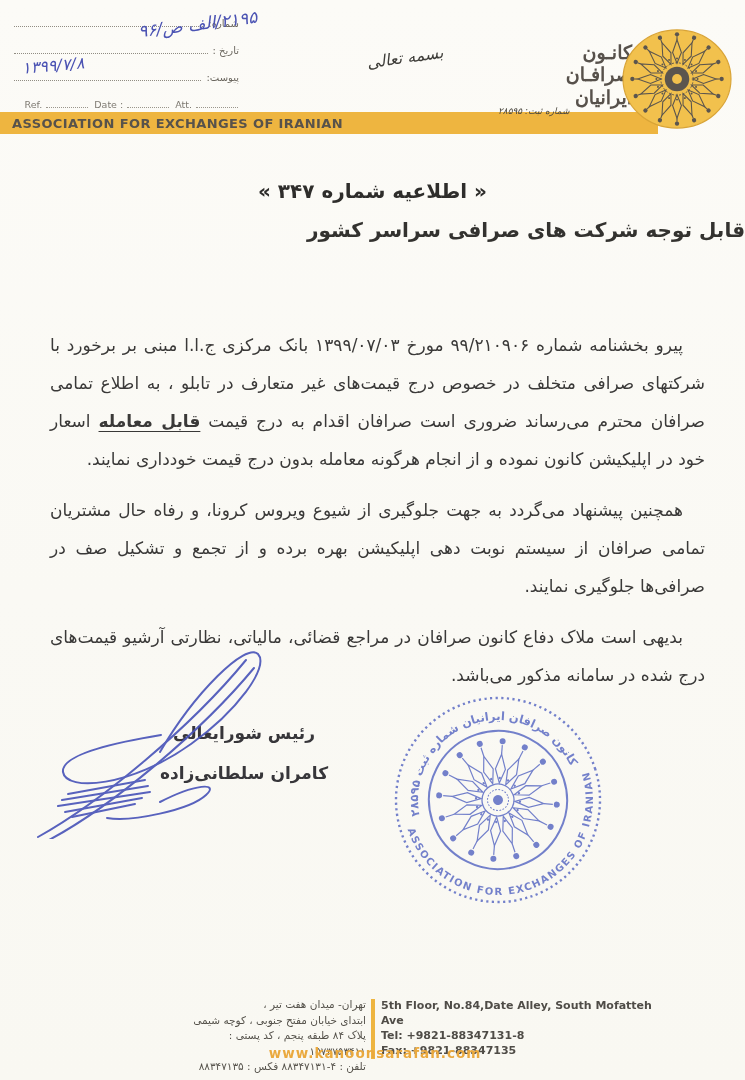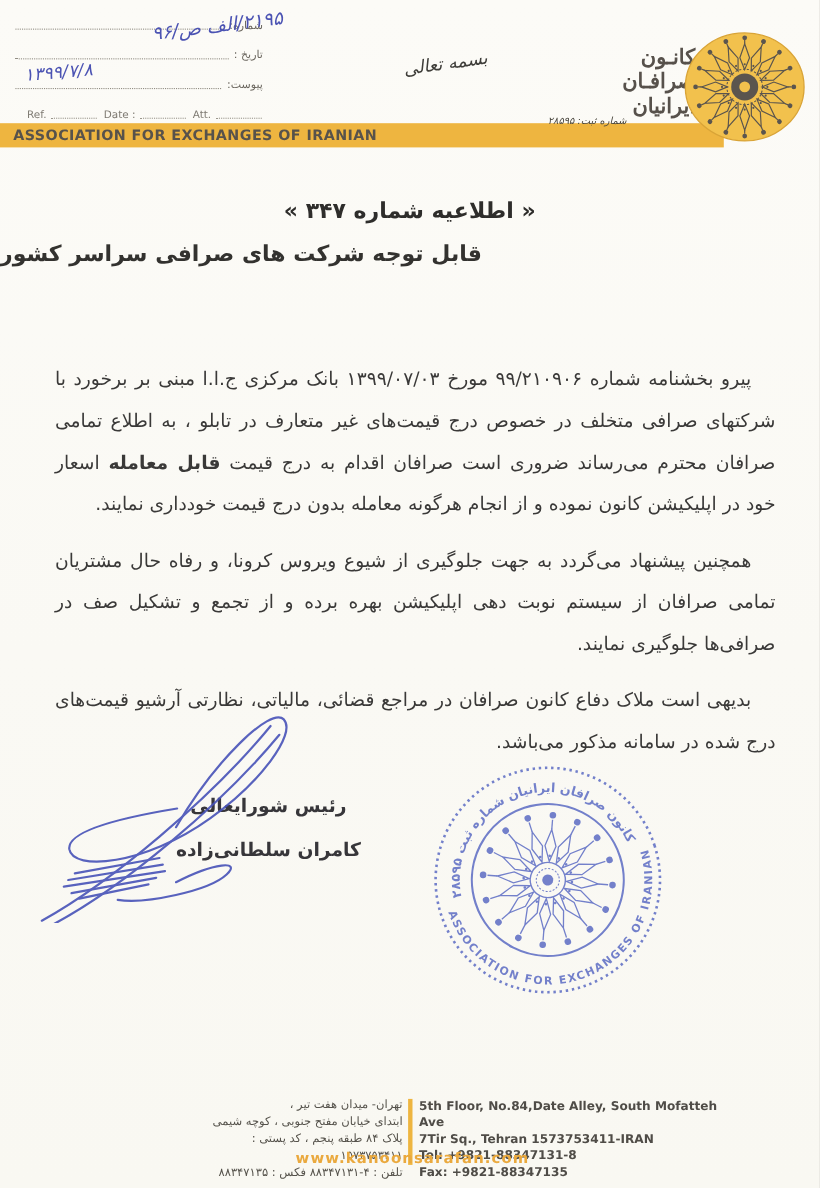--- a/index.html
+++ b/index.html
@@ -25,26 +25,26 @@
   .banner-text{font-size:13px;font-weight:bold;color:#57524b;letter-spacing:0.4px;}
   .org-fa{position:absolute;left:536px;top:42px;width:96px;direction:rtl;text-align:right;
     font-size:19px;font-weight:bold;line-height:1.18;color:#57514b;z-index:2;font-family:Liberation Serif, serif;}
   .reg-no{position:absolute;left:498px;top:106px;font-size:9px;color:#4a473f;direction:rtl;z-index:3;font-style:italic;}
   .logo{position:absolute;left:620px;top:26px;width:114px;height:106px;z-index:2;}
   .besmellah{position:absolute;left:330px;top:48px;width:150px;text-align:center;
     font-size:16px;font-style:italic;transform:rotate(-8deg);color:#3e3d39;direction:rtl;}
   
   .title{position:absolute;left:0;right:0;top:179px;text-align:center;direction:rtl;
     font-size:20px;font-weight:bold;color:#2e2d2b;}
-  .subtitle{position:absolute;left:0;right:16px;top:218px;text-align:left;direction:rtl;
+  .subtitle{position:absolute;left:0;right:0;top:218px;text-align:right;direction:rtl;
     font-size:20px;font-weight:bold;color:#33322f;}
   .body-text{position:absolute;left:50px;top:326px;width:655px;direction:rtl;
     text-align:justify;font-size:17px;line-height:38px;color:#3a3938;}
   .body-text p{margin:0 0 13px 0;text-indent:22px;}
-  .hl{font-weight:bold;text-underline-offset:4px;}
+  .hl{font-weight:bold;text-decoration:underline;text-underline-offset:4px;}
   
   .sig-svg{position:absolute;left:10px;top:634px;z-index:2;}
   .sig-labels{position:absolute;left:148px;top:723px;width:192px;direction:rtl;text-align:center;
     font-weight:bold;font-size:17px;color:#37363a;z-index:1;}
   .sig-labels .t{margin-bottom:20px;}
   .stamp-svg{position:absolute;left:384px;top:686px;opacity:0.85;z-index:1;}
   
   .footer-fa{position:absolute;left:184px;top:997px;width:182px;direction:rtl;text-align:right;
     font-size:10.5px;color:#55524b;line-height:15.5px;}
   .footer-divider{position:absolute;left:371px;top:999px;width:4px;height:60px;background:#eeb540;}
@@ -194,19 +194,18 @@
 
   <div class="footer-fa">
     <div>تهران- میدان هفت تیر ،</div>
     <div>ابتدای خیابان مفتح جنوبی ، کوچه شیمی</div>
     <div>پلاک ۸۴ طبقه پنجم ، کد پستی : ۱۵۷۳۷۵۳۴۱۱</div>
     <div>تلفن : ۴-۸۸۳۴۷۱۳۱ فکس : ۸۸۳۴۷۱۳۵</div>
   </div>
   <div class="footer-divider"></div>
   <div class="footer-en">
     <div>5th Floor, No.84,Date Alley, South Mofatteh Ave</div>
-    <div>7Tir Sq., Tehran 1573753411-IRAN</div>
     <div>Tel: +9821-88347131-8</div>
     <div>Fax: +9821-88347135</div>
   </div>
   <div class="website">www.kanoonsarafan.com</div>
 
 </div>
 
 </body></html>

